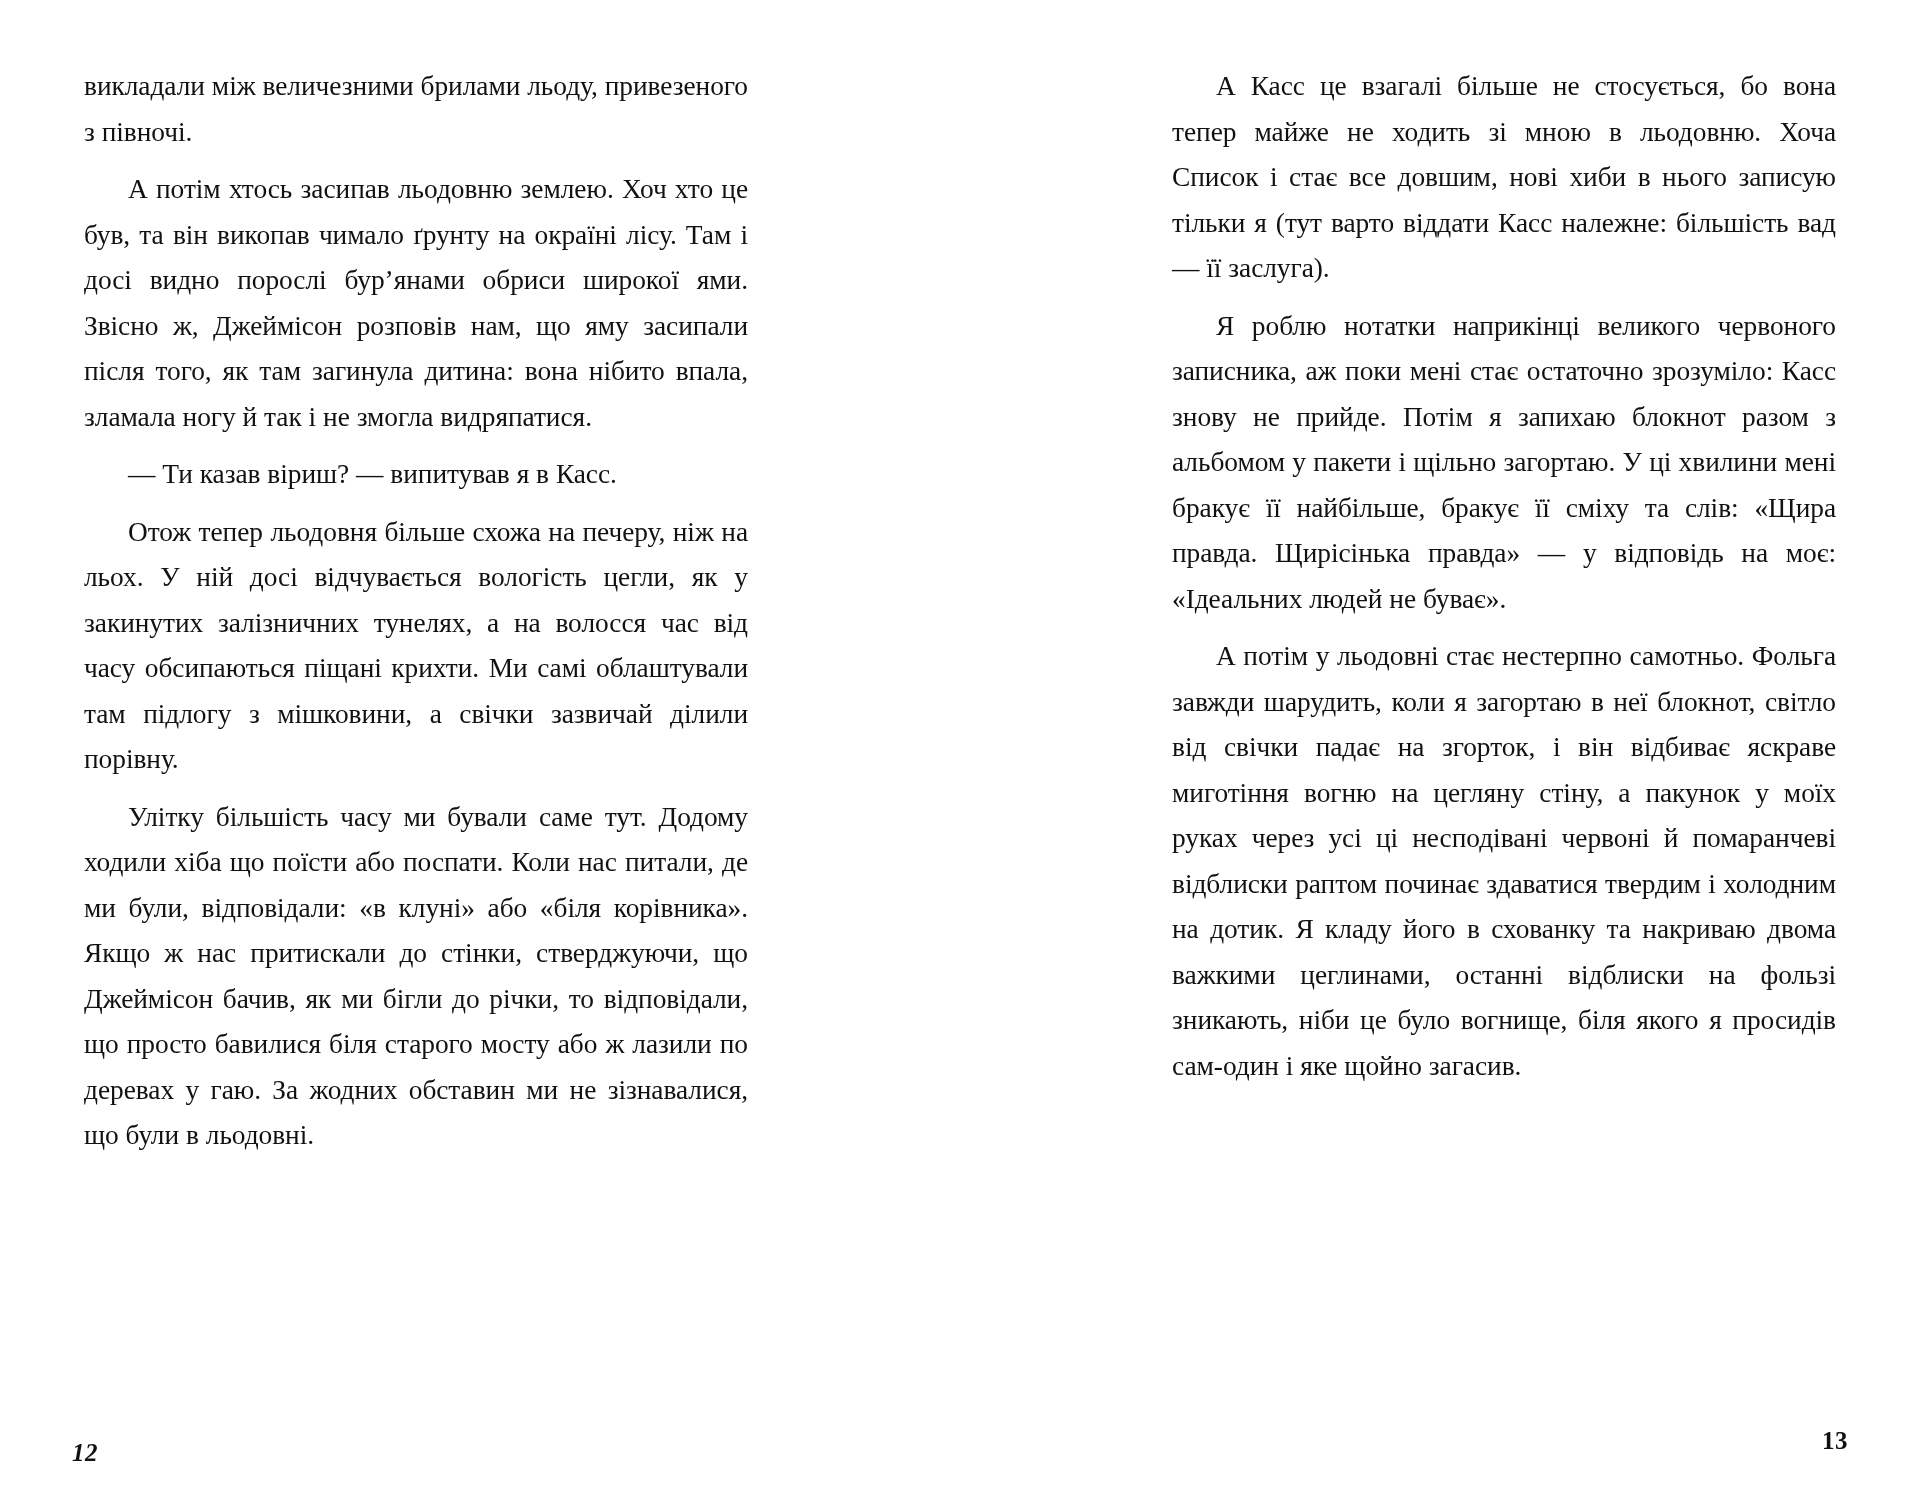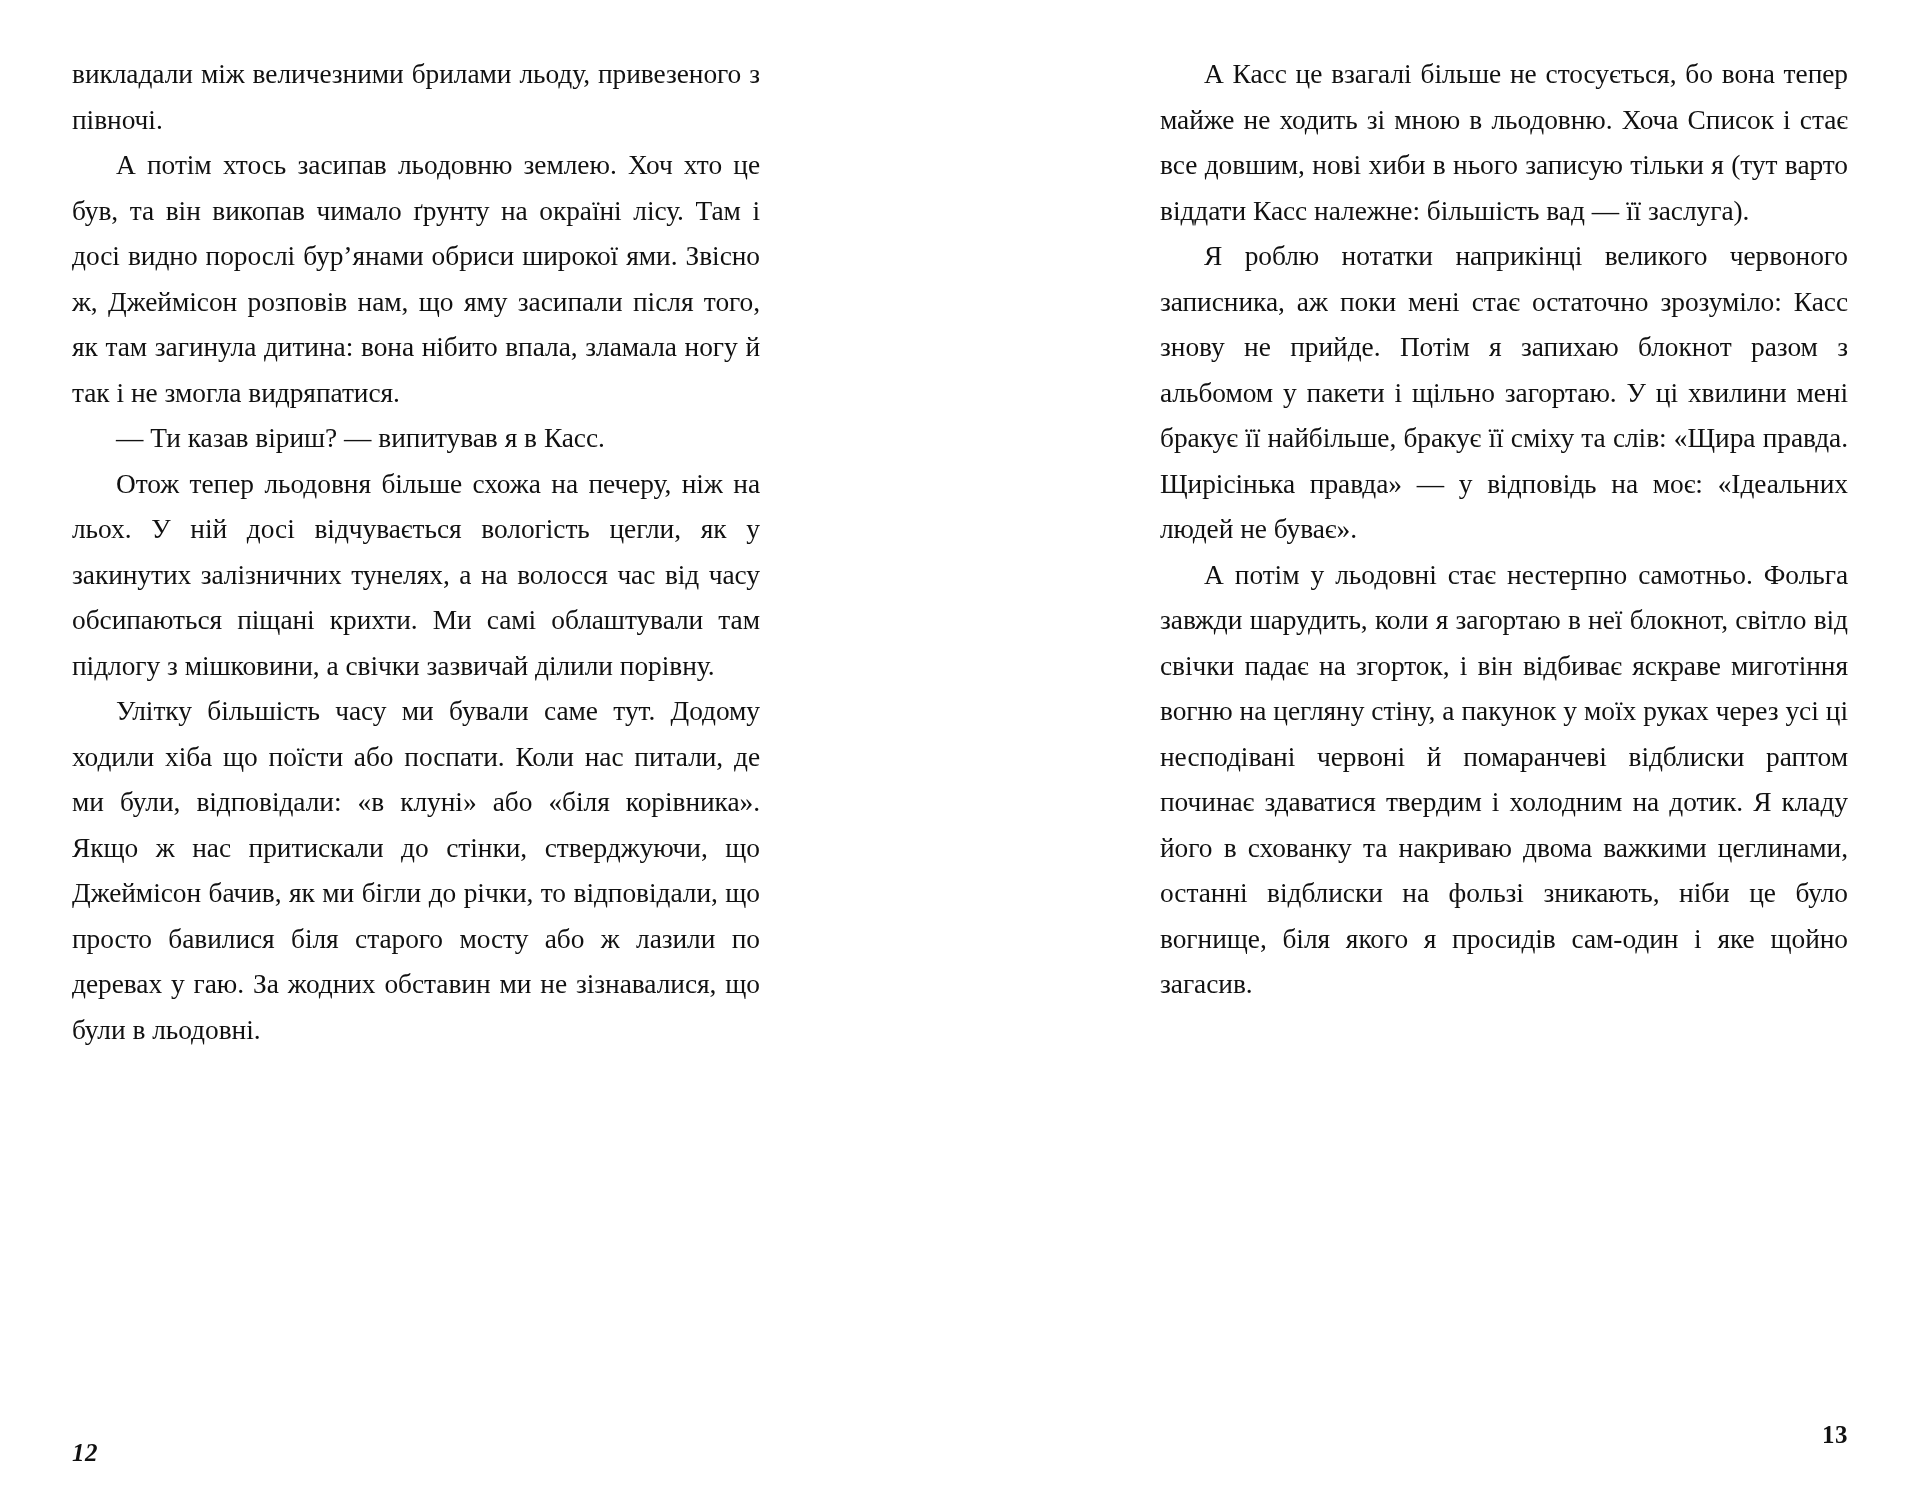--- a/index.html
+++ b/index.html
@@ -23,37 +23,37 @@
     position: relative;
     width: 760px;
     box-sizing: border-box;
     display: flex;
     flex-direction: column;
   }
   .page-left {
     padding: 52px 0 0 72px;
   }
   .page-right {
-    padding: 52px 72px 18px 0;
+    padding: 52px 72px 12px 0;
     gap: 30px;
   }
   .text-body {
     flex: 1 1 auto;
     color: #111111;
     font-size: 27.4px;
     line-height: 45.5px;
     text-align: justify;
     text-justify: inter-word;
     hyphens: manual;
     -webkit-hyphens: manual;
     letter-spacing: -0.05px;
     word-spacing: 0.1px;
   }
   .text-body p {
-    margin: 0;
+    margin: 12px;
     text-indent: 44px;
     text-align: justify;
   }
   .text-body p.no-indent {
     text-indent: 0;
   }
   .folio {
     font-size: 25px;
     color: #111111;
     font-weight: 700;

